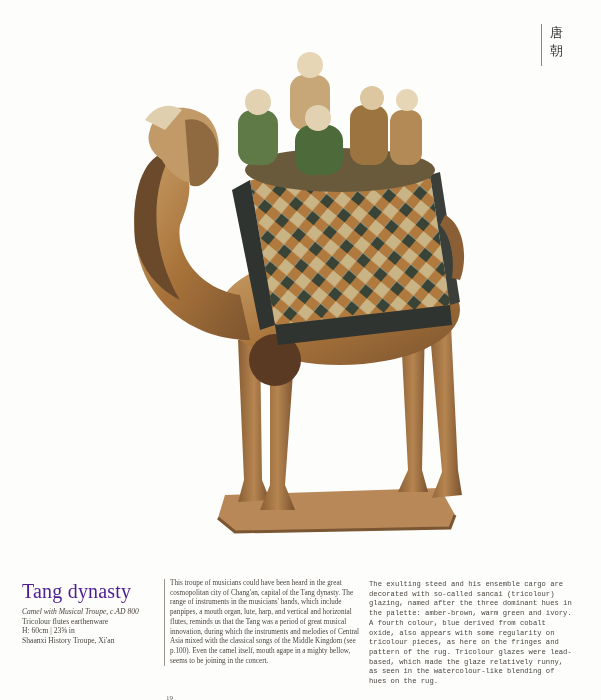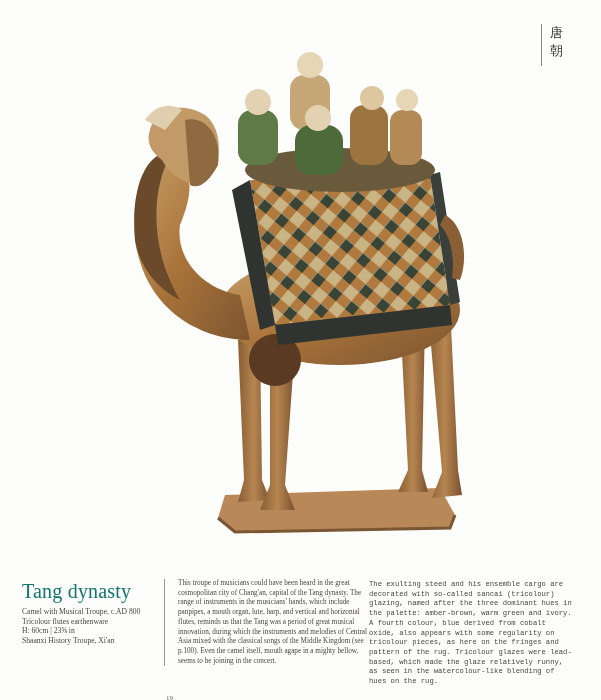--- a/index.html
+++ b/index.html
@@ -1,24 +1,24 @@
 <!DOCTYPE html>
 <html><head>
 <meta charset="utf-8">
 <style>
   html,body{margin:0;padding:0;background:#fdfdfb;}
   body{width:601px;height:700px;position:relative;overflow:hidden;font-family:"DejaVu Serif",serif;color:#2a2622;}
   .chinese-marker{position:absolute;left:541px;top:24px;height:42px;border-left:1px solid #8a8680;padding-left:8px;}
   .chinese-marker span{display:block;font-family:"DejaVu Serif",serif;font-size:13px;line-height:18px;color:#333;}
   .photo{position:absolute;left:110px;top:40px;width:380px;height:500px;}
-  .title{position:absolute;left:22px;top:580px;font-family:"Liberation Serif",serif;font-size:20px;color:#0f766e;letter-spacing:0.2px;}
+  .title{position:absolute;left:22px;top:580px;font-family:"Liberation Serif",serif;font-size:20px;color:#4c1d95;letter-spacing:0.2px;}
   .caption{position:absolute;left:22px;top:607px;font-family:"Liberation Serif",serif;font-size:7.6px;line-height:9.6px;color:#4a4540;}
-  .caption .it{}
+  .caption .it{font-style:italic;}
   .col{position:absolute;top:580px;font-family:"Liberation Serif",serif;font-size:7.2px;line-height:9.7px;color:#4b4641;text-align:left;}
-  .col1{left:164px;width:194px;border-left:1px solid #9a958f;padding-left:13px;top:579px;}
+  .col1{left:164px;width:194px;border-left:1px solid #9a958f;padding-left:5px;top:579px;}
   .col2{left:369px;width:205px;font-family:Liberation Mono, monospace;}
   .folio{position:absolute;left:166px;top:682px;font-family:"Liberation Serif",serif;font-size:7px;color:#666;margin-top:12px;}
 </style>
 </head>
 <body>
 
 <div class="chinese-marker">
   <span>唐</span>
   <span>朝</span>
 </div>

